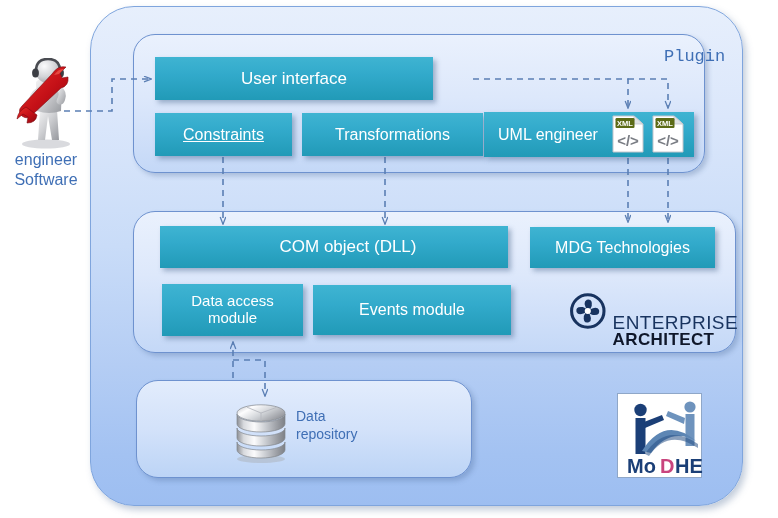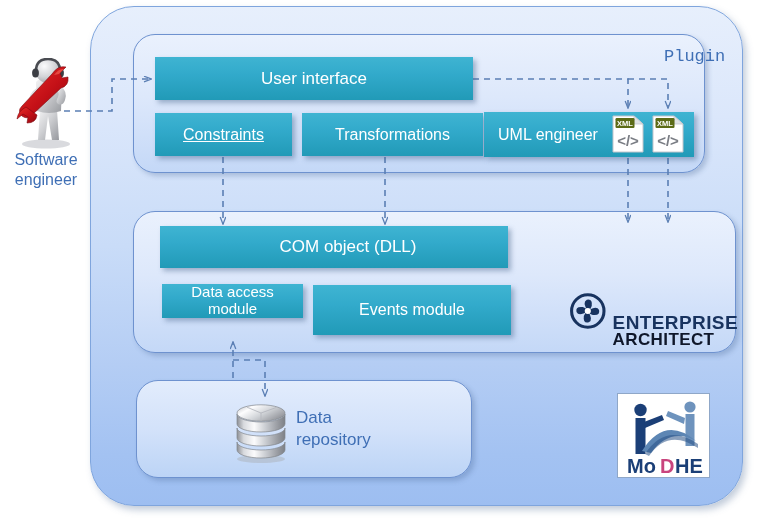--- a/index.html
+++ b/index.html
@@ -64,61 +64,61 @@
     display: flex;
     align-items: center;
     justify-content: center;
     text-align: center;
     font-size: 17px;
     line-height: 1.12;
     box-shadow: 3px 3px 5px rgba(60,90,130,0.42);
     box-sizing: border-box;
     padding: 2px 8px;
   }
-  #box-user-interface   { left: 155px; top: 57px;  width: 318px; height: 43px; }
+  #box-user-interface   { left: 155px; top: 57px;  width: 278px; height: 43px; }
   #box-constraints      { left: 155px; top: 113px; width: 137px; height: 43px; font-size: 16px; text-decoration: underline; }
   #box-transformations  { left: 302px; top: 113px; width: 181px; height: 43px; font-size: 16px; }
   #box-uml-profiles     { left: 484px; top: 112px; width: 210px; height: 45px;
                           justify-content: flex-start; padding-left: 14px; font-size: 16px; }
   #box-com-object       { left: 160px; top: 226px; width: 348px; height: 42px; padding-left: 36px; }
   #box-mdg              { left: 530px; top: 227px; width: 185px; height: 41px; font-size: 16px; }
-  #box-data-access      { left: 162px; top: 284px; width: 141px; height: 34px; font-size: 15px; }
+  #box-data-access      { left: 162px; top: 284px; width: 141px; height: 52px; font-size: 15px; }
   #box-events-module    { left: 313px; top: 285px; width: 198px; height: 50px; font-size: 16px; }
 
   
   .bluelabel {
     color: #3f6fb5;
     font-size: 17px;
     line-height: 1.18;
   }
   #plugin-label { left: 664px; top: 47px; font-size: 17px; font-family: Liberation Mono, monospace; }
   #engineer-label {
     left: 0px; top: 150px; width: 92px;
     text-align: center; font-size: 16px; color: #3f6fb5; line-height: 1.25;
   }
   #repo-label {
     left: 296px; top: 407px; width: 120px;
-    text-align: left; font-size: 17px; color: #3f6fb5; line-height: 1.3;
+    text-align: left; font-size: 14px; color: #3f6fb5; line-height: 1.3;
   }
 
   
   #connectors, #art { left: 0; top: 0; width: 778px; height: 518px; pointer-events: none; }
 
   
   .xmlicon { width: 32px; height: 38px; }
 
   
   #ea-logo { left: 570px; top: 288px; width: 168px; height: 46px; display: flex; align-items: center; }
   #ea-logo-text { margin-left: 7px; line-height: 0.96; }
-  .ea-line1 { font-size: 19px; font-weight: bold; color: #18335f; letter-spacing: 0.4px; margin-top: 40px; }
+  .ea-line1 { font-size: 19px; font-weight: normal; color: #18335f; letter-spacing: 0.4px; margin-top: 40px; }
   .ea-line2 { font-size: 17px; font-weight: bold; color: #0f172a; letter-spacing: 0.4px; }
 
   
   #modhe-logo {
-    left: 617px; top: 393px; width: 93px; height: 85px;
+    left: 617px; top: 393px; width: 85px; height: 85px;
     background: #ffffff; border: 1px solid #8fa7c8; box-sizing: border-box;
   }
 </style>
 </head>
 <body>
 
 <div id="stage">
 
   <div id="outer-container" class="abs"></div>
 
@@ -187,22 +187,22 @@
     <path d="M58,28 Q66,33 63,42 Q61,48 56,46 Q53,44 56,39 Q58,34 54,32 Z" fill="url(#gmet)"></path>
 
     <g>
       <path d="M50,16 Q56,7 64,9 L58,15 L60,20 L66,19 Q67,28 59,30 L30,57
                Q25,62 20,58 Q15,53 20,48 Z" fill="url(#gred)" stroke="#7e080f" stroke-width="0.6"></path>
       <path d="M24,49 Q16,53 15,61 L21,56 L26,59 L25,65 Q34,65 35,57 Z" fill="url(#gred)" stroke="#7e080f" stroke-width="0.6"></path>
       <path d="M52,17 Q57,10 62,11 L57,16 Z" fill="#ef5a4f" opacity="0.75"></path>
     </g>
   </svg>
   <div id="engineer-label" class="abs">
+    <div>engineer</div>
     <div>Software</div>
-    <div>engineer</div>
   </div>
 
   <div id="plugin-label" class="abs bluelabel">Plugin</div>
 
   <div id="box-user-interface" class="abs tealbox">
     <span>User interface</span>
   </div>
 
   <div id="box-constraints" class="abs tealbox">
     <span>Constraints</span>
@@ -229,20 +229,23 @@
     <path d="M22,1 L31,9 H22 Z" fill="#dfe1e4" stroke="#c3c6cb" stroke-width="0.8"></path>
     <rect x="3.5" y="3" width="19" height="10" rx="1.2" fill="#5c6b16"></rect>
     <text x="13" y="11" font-family="'Liberation Sans',sans-serif" font-size="7.5" font-weight="bold" fill="#ffffff" text-anchor="middle">XML</text>
     <text x="16" y="31" font-family="'Liberation Sans',sans-serif" font-size="15" font-weight="bold" fill="#7a7d84" text-anchor="middle">&lt;/&gt;</text>
   </svg>
 
   <div id="box-com-object" class="abs tealbox">
     <span>COM object (DLL)</span>
   </div>
 
+  <div id="box-mdg" class="abs tealbox">
+    <span>MDG Technologies</span>
+  </div>
 
   <div id="box-data-access" class="abs tealbox">
     <span>Data access module</span>
   </div>
 
   <div id="box-events-module" class="abs tealbox">
     <span>Events module</span>
   </div>
 
   <div id="ea-logo" class="abs">

